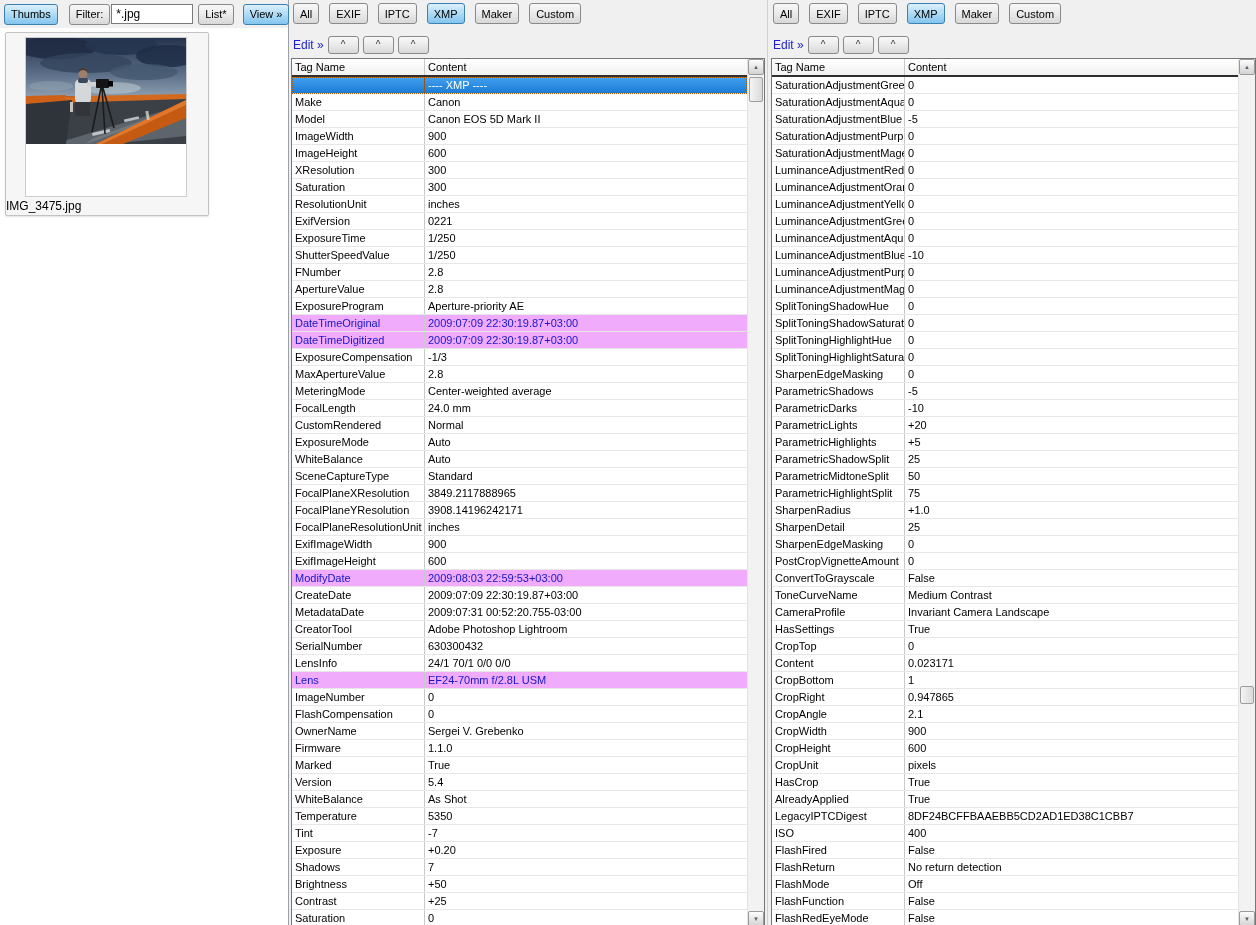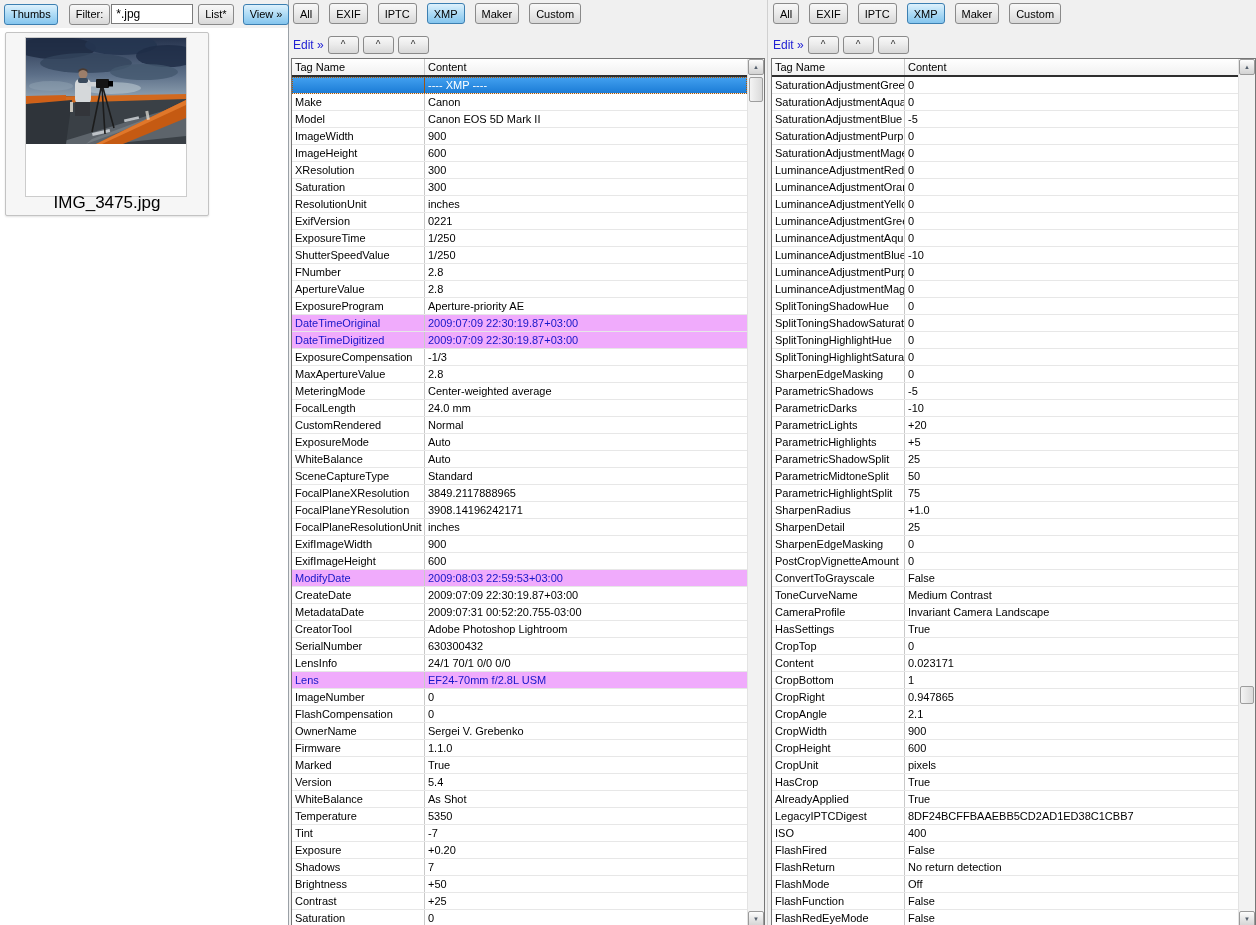--- a/index.html
+++ b/index.html
@@ -23,22 +23,22 @@
     position:absolute;top:32px;left:5px;width:202px;height:182px;
     background:#f6f6f6;border:1px solid #c3c3c3;border-radius:2px;
     box-shadow:0 1px 2px rgba(0,0,0,.12);
   }
   .thumb-imgbox{
     position:absolute;top:4px;left:19px;width:162px;height:160px;
     background:#fff;border:1px solid #cccccc;box-sizing:border-box;
   }
   .thumb-imgbox svg{display:block;margin:0 auto;margin-top:0px;}
   .thumb-name{
-    position:absolute;bottom:2px;left:0;width:100%;text-align:center;
-    font-size:17px;color:#000;
+    position:absolute;bottom:2px;left:0;width:100%;
+    font-size:12px;color:#000;
   }
 
   
   .btn{
     display:inline-flex;align-items:center;justify-content:center;
     border:1px solid #8a8a8a;border-radius:3px;
     background:linear-gradient(#f8f8f8,#ececec 45%,#d8d8d8);
     font-family:inherit;font-size:11px;color:#000;
     height:21px;padding:0 6px;box-sizing:border-box;cursor:default;
     white-space:nowrap;

